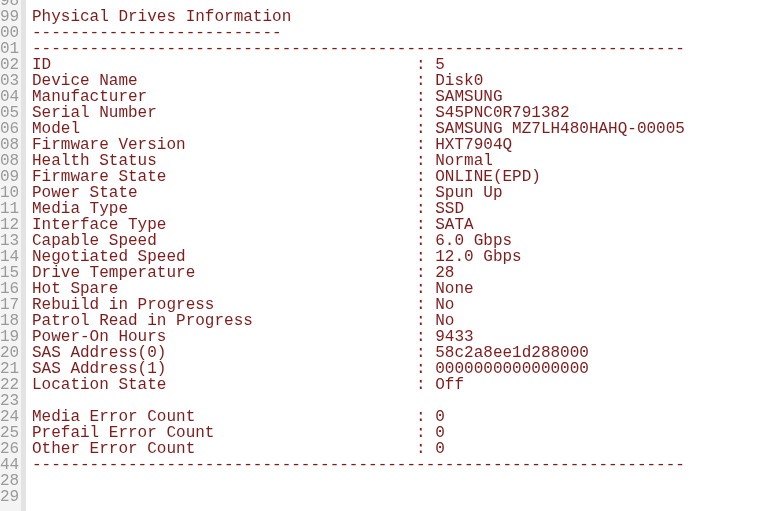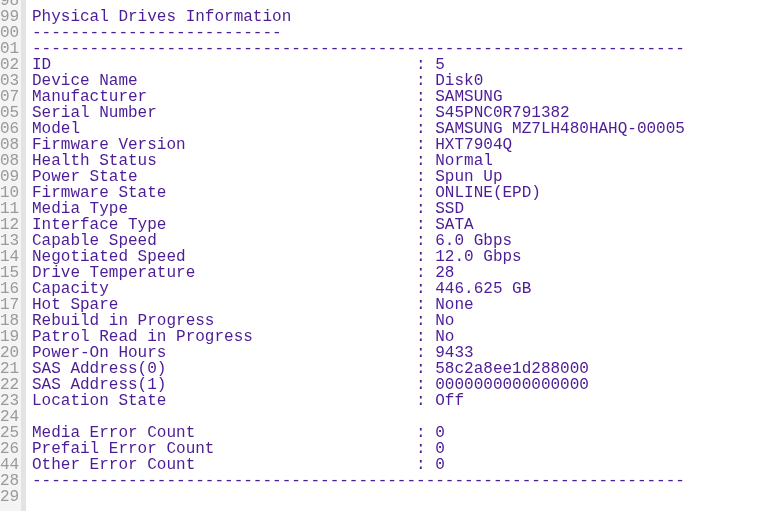--- a/index.html
+++ b/index.html
@@ -41,36 +41,36 @@
   .lines {
     position: absolute;
     left: 32px;
     top: -7px;
     right: 0;
   }
   .line {
     height: 16px;
     line-height: 16px;
     white-space: pre;
-    color: #4c1d95;
+    color: #7f1d1d;
   }
 </style>
 </head>
 <body>
 
 <div class="screen">
   <div class="gutter-bg"></div>
   <div class="gutter-numbers" id="gutter-numbers">
       <div class="ln">98</div>
       <div class="ln">99</div>
       <div class="ln">00</div>
       <div class="ln">01</div>
       <div class="ln">02</div>
       <div class="ln">03</div>
-      <div class="ln">07</div>
+      <div class="ln">04</div>
       <div class="ln">05</div>
       <div class="ln">06</div>
       <div class="ln">08</div>
       <div class="ln">08</div>
       <div class="ln">09</div>
       <div class="ln">10</div>
       <div class="ln">11</div>
       <div class="ln">12</div>
       <div class="ln">13</div>
       <div class="ln">14</div>
@@ -95,28 +95,27 @@
       <div class="line">Physical Drives Information</div>
       <div class="line">--------------------------</div>
       <div class="line">--------------------------------------------------------------------</div>
       <div class="line">ID                                      : 5</div>
       <div class="line">Device Name                             : Disk0</div>
       <div class="line">Manufacturer                            : SAMSUNG</div>
       <div class="line">Serial Number                           : S45PNC0R791382</div>
       <div class="line">Model                                   : SAMSUNG MZ7LH480HAHQ-00005</div>
       <div class="line">Firmware Version                        : HXT7904Q</div>
       <div class="line">Health Status                           : Normal</div>
+      <div class="line">Firmware State                          : ONLINE(EPD)</div>
       <div class="line">Power State                             : Spun Up</div>
-      <div class="line">Firmware State                          : ONLINE(EPD)</div>
       <div class="line">Media Type                              : SSD</div>
       <div class="line">Interface Type                          : SATA</div>
       <div class="line">Capable Speed                           : 6.0 Gbps</div>
       <div class="line">Negotiated Speed                        : 12.0 Gbps</div>
       <div class="line">Drive Temperature                       : 28</div>
-      <div class="line">Capacity                                : 446.625 GB</div>
       <div class="line">Hot Spare                               : None</div>
       <div class="line">Rebuild in Progress                     : No</div>
       <div class="line">Patrol Read in Progress                 : No</div>
       <div class="line">Power-On Hours                          : 9433</div>
       <div class="line">SAS Address(0)                          : 58c2a8ee1d288000</div>
       <div class="line">SAS Address(1)                          : 0000000000000000</div>
       <div class="line">Location State                          : Off</div>
       <div class="line"></div>
       <div class="line">Media Error Count                       : 0</div>
       <div class="line">Prefail Error Count                     : 0</div>

